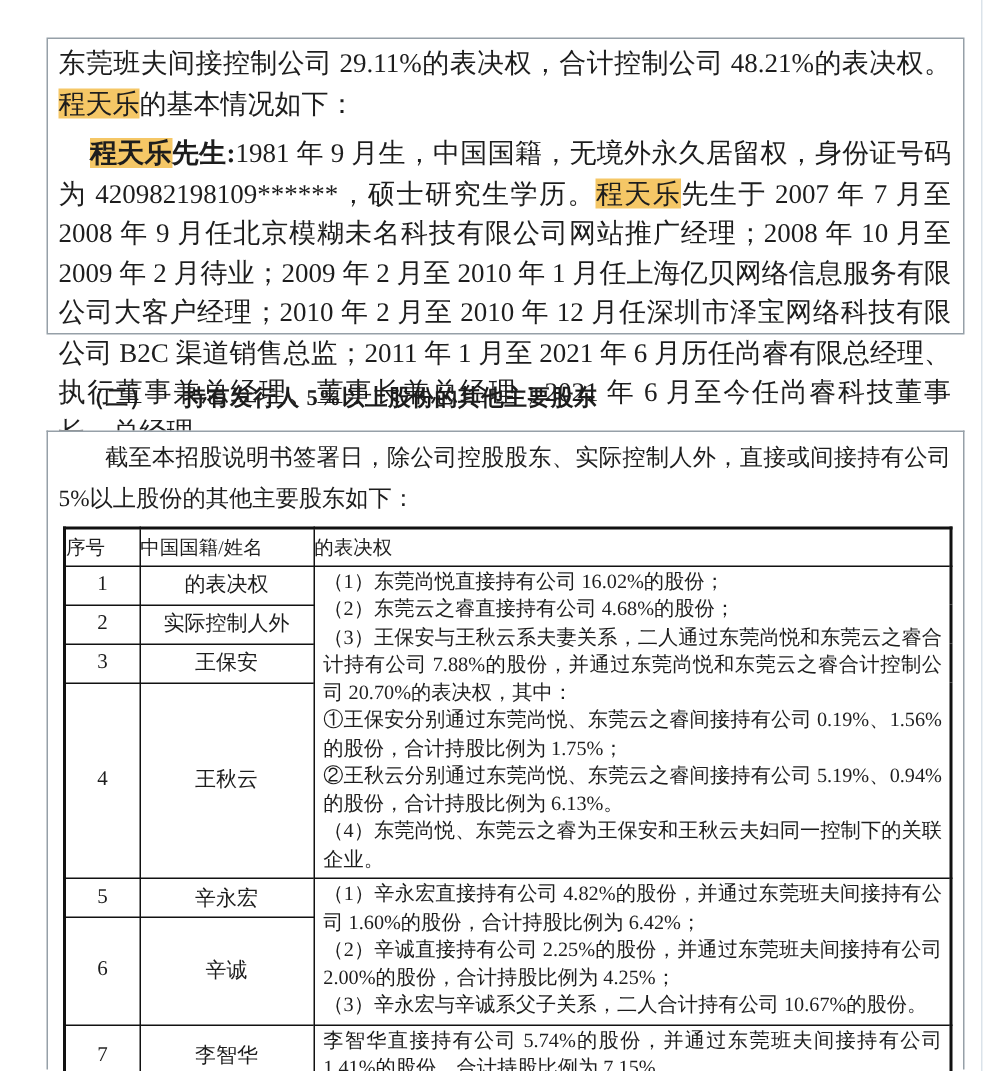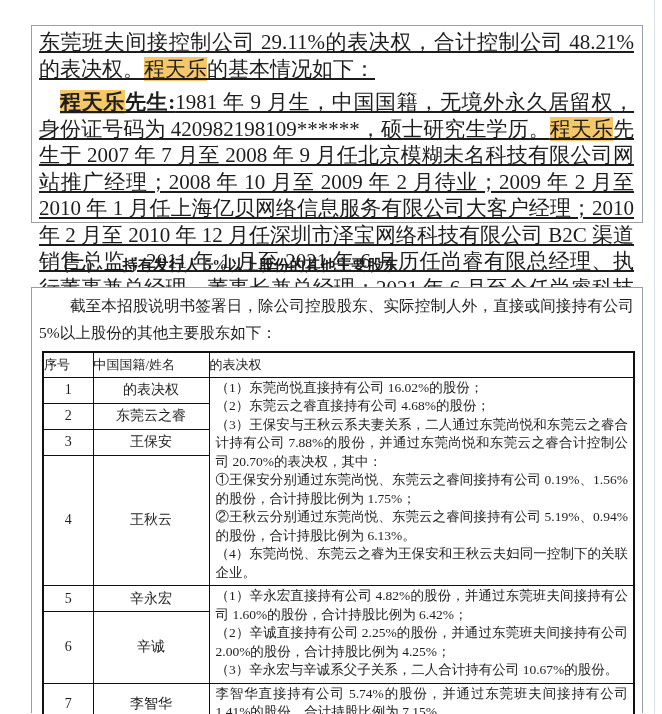--- a/index.html
+++ b/index.html
@@ -12,21 +12,21 @@
   body{
     width:662px;height:714px;overflow:hidden;background:#ffffff;
     font-family:"Liberation Serif","DejaVu Serif",serif;color:#1d1d1d;
     position:relative;
   }
   .box{
     position:absolute;left:31px;width:612px;background:#fff;
     border:1px solid var(--box-border);
   }
   #box1{top:25px;height:198px;padding:3px 8px 0 7px;}
-  #box1 p{margin:0;font-size:21px;line-height:26.5px;text-align:justify;text-decoration:underline;}
+  #box1 p{margin:0;font-size:18px;line-height:26.5px;text-align:justify;}
   #para2{text-indent:21px;margin-top:7px !important;}
   .hl{background:var(--hl);}
   #heading{
     position:absolute;left:55px;top:256px;font-weight:bold;font-size:15px;
     letter-spacing:0.5px;
   }
   #heading .num{margin-right:21px;}
   #box2{top:287px;height:426px;padding:4px 8px 0 7px;border-bottom:none;}
   #intro{margin:0;font-size:15.5px;line-height:27px;text-indent:31px;text-align:justify;}
   table{
@@ -80,21 +80,21 @@
         <td class="name">的表决权</td>
         <td class="detail" rowspan="4">（1）东莞尚悦直接持有公司 16.02%的股份；
 （2）东莞云之睿直接持有公司 4.68%的股份；
 （3）王保安与王秋云系夫妻关系，二人通过东莞尚悦和东莞云之睿合计持有公司 7.88%的股份，并通过东莞尚悦和东莞云之睿合计控制公司 20.70%的表决权，其中：
 ①王保安分别通过东莞尚悦、东莞云之睿间接持有公司 0.19%、1.56%的股份，合计持股比例为 1.75%；
 ②王秋云分别通过东莞尚悦、东莞云之睿间接持有公司 5.19%、0.94%的股份，合计持股比例为 6.13%。
 （4）东莞尚悦、东莞云之睿为王保安和王秋云夫妇同一控制下的关联企业。</td>
       </tr>
       <tr class="slim">
         <td class="no">2</td>
-        <td class="name">东莞云之睿</td>
+        <td class="name">实际控制人外</td>
       </tr>
       <tr class="slim">
         <td class="no">3</td>
         <td class="name">王保安</td>
       </tr>
       <tr>
         <td class="no">4</td>
         <td class="name">王秋云</td>
       </tr>
 

